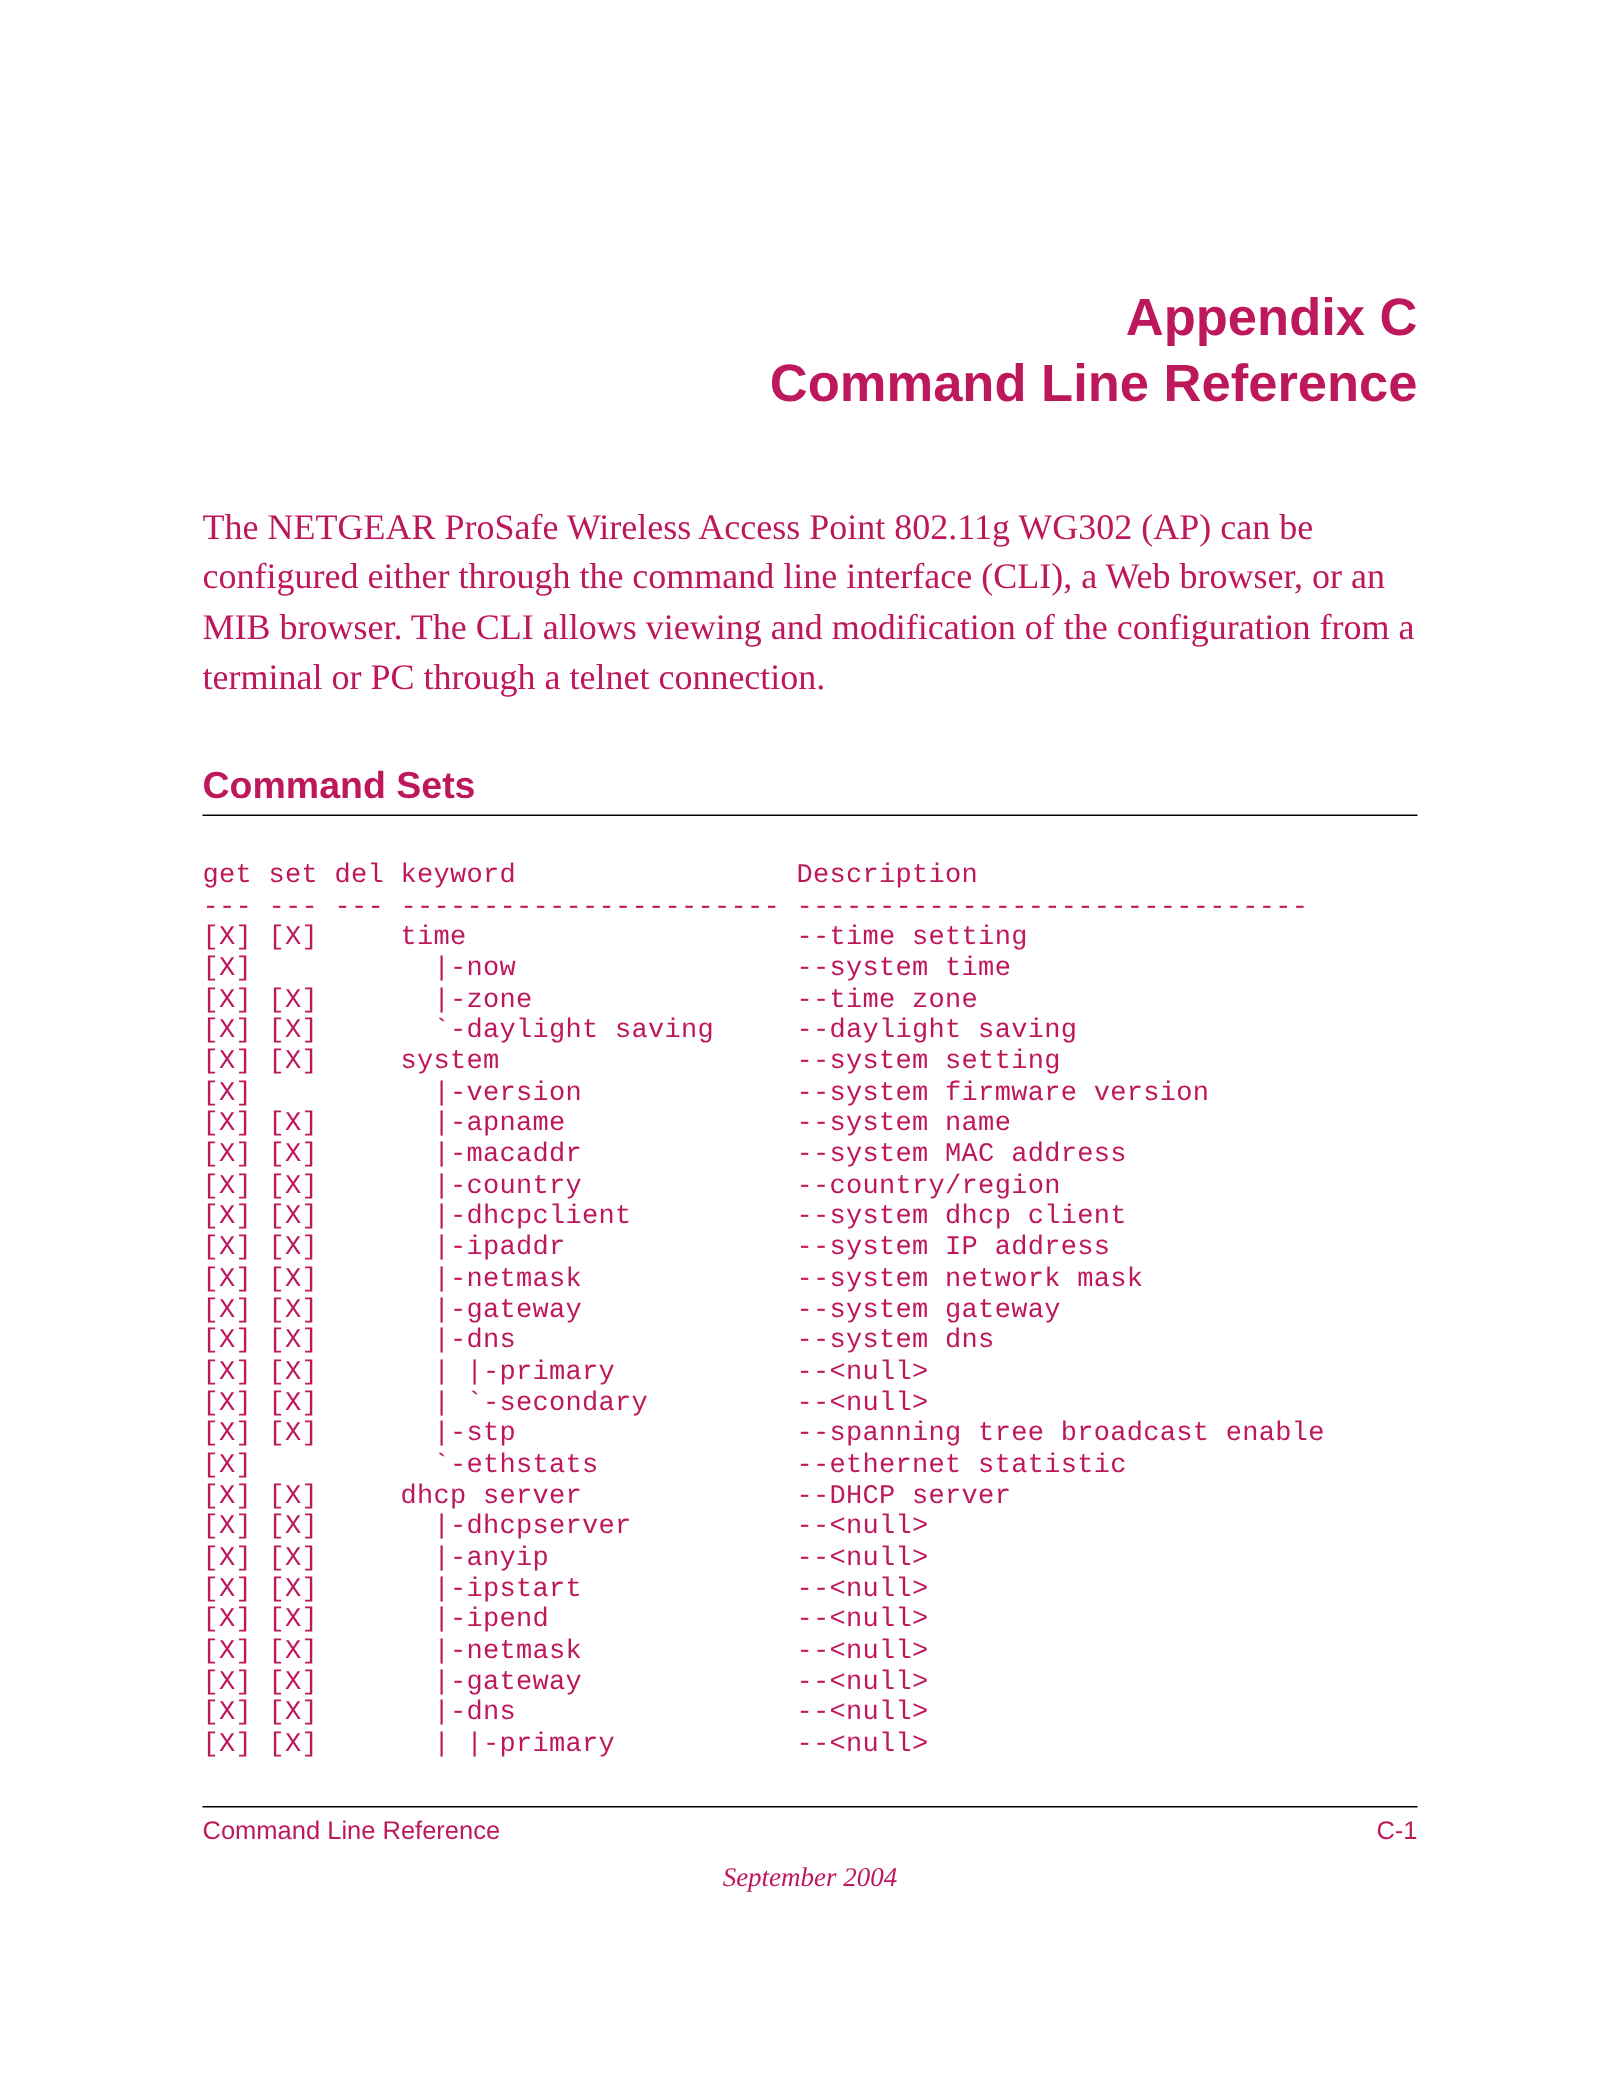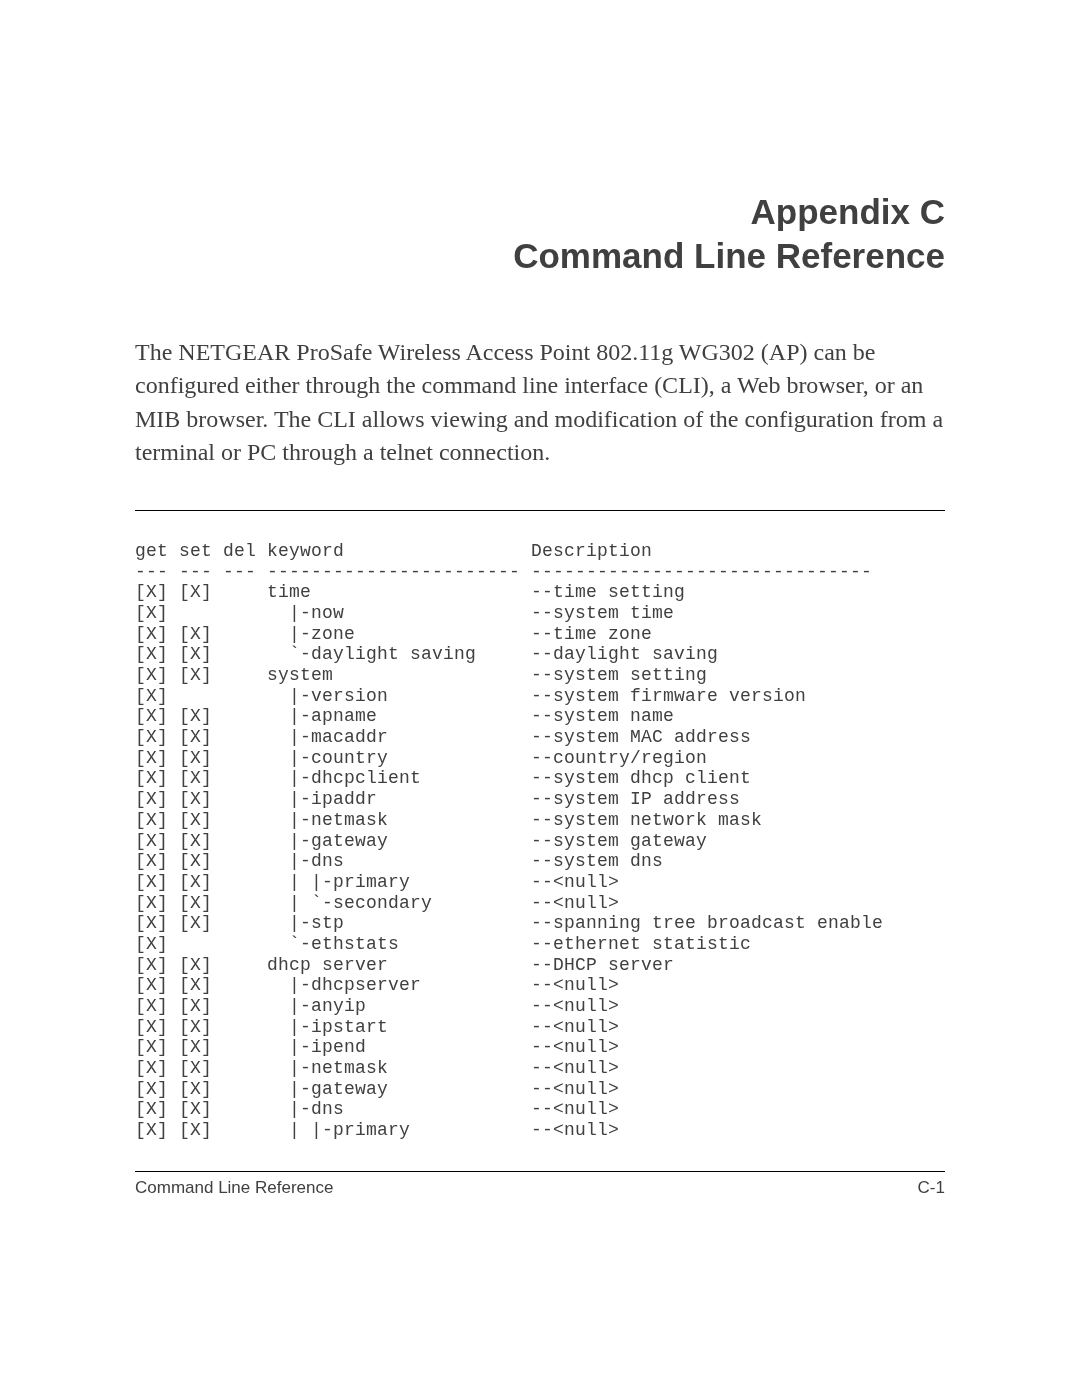--- a/index.html
+++ b/index.html
@@ -6,21 +6,21 @@
     margin: 0;
     padding: 0;
     background: #ffffff;
     width: 1080px;
     height: 1397px;
   }
   .page {
     box-sizing: border-box;
     padding: 190px 135px 0 135px;
     font-family: "Times New Roman", Times, serif;
-    color: #404040;
+    color: #be185d;
   }
   h1.app-title {
     font-family: Arial, Helvetica, sans-serif;
     font-weight: 700;
     font-size: 35px;
     line-height: 1.25;
     text-align: right;
     margin: 0 0 58px 0;
   }
   .intro {
@@ -70,20 +70,21 @@
 
 <div class="page">
 
   <h1 class="app-title">
     <span>Appendix C</span><br>
     <span>Command Line Reference</span>
   </h1>
 
   <p class="intro">The NETGEAR ProSafe Wireless Access Point 802.11g WG302  (AP) can be configured either through the command line interface (CLI), a Web browser, or an MIB browser. The CLI allows viewing and modification of the configuration from a terminal or PC through a telnet connection.</p>
 
+  <h2 class="section-title">Command Sets</h2>
   <hr class="rule">
 
   <pre class="cmds" id="cmd-pre">get set del keyword                 Description
 --- --- --- ----------------------- -------------------------------
 [X] [X]     time                    --time setting
 [X]           |-now                 --system time
 [X] [X]       |-zone                --time zone
 [X] [X]       `-daylight saving     --daylight saving
 [X] [X]     system                  --system setting
 [X]           |-version             --system firmware version
@@ -107,14 +108,15 @@
 [X] [X]       |-netmask             --&lt;null&gt;
 [X] [X]       |-gateway             --&lt;null&gt;
 [X] [X]       |-dns                 --&lt;null&gt;
 [X] [X]       | |-primary           --&lt;null&gt;</pre>
 
   <hr class="footer-rule">
   <div class="footer-row">
     <span>Command Line Reference</span>
     <span>C-1</span>
   </div>
+  <div class="footer-date">September 2004</div>
 
 </div>
 
 </body></html>

